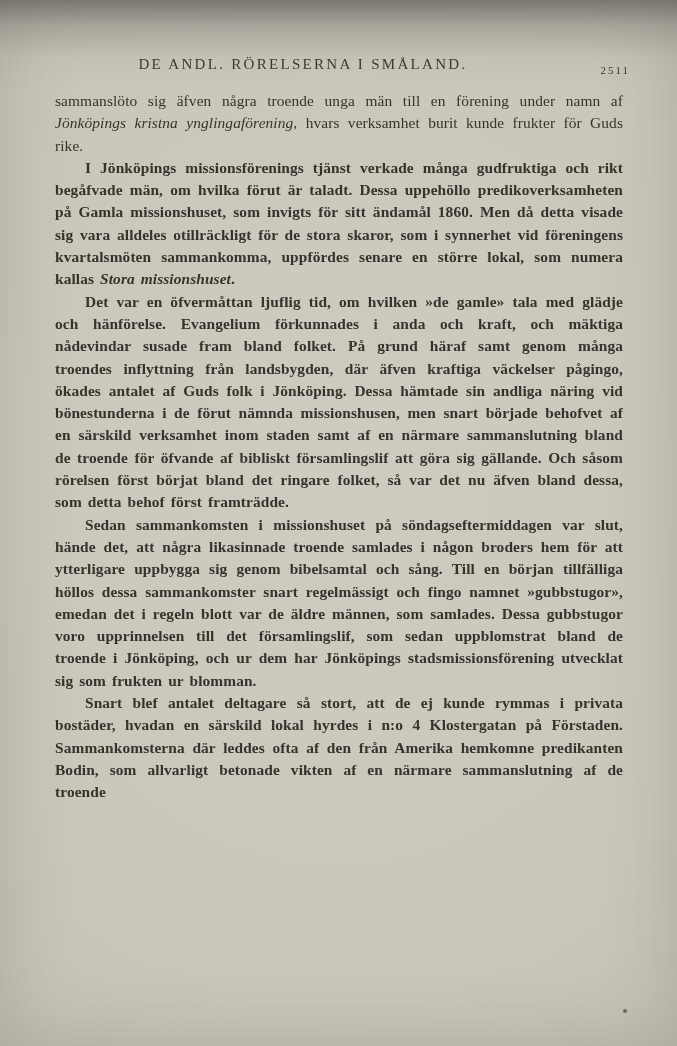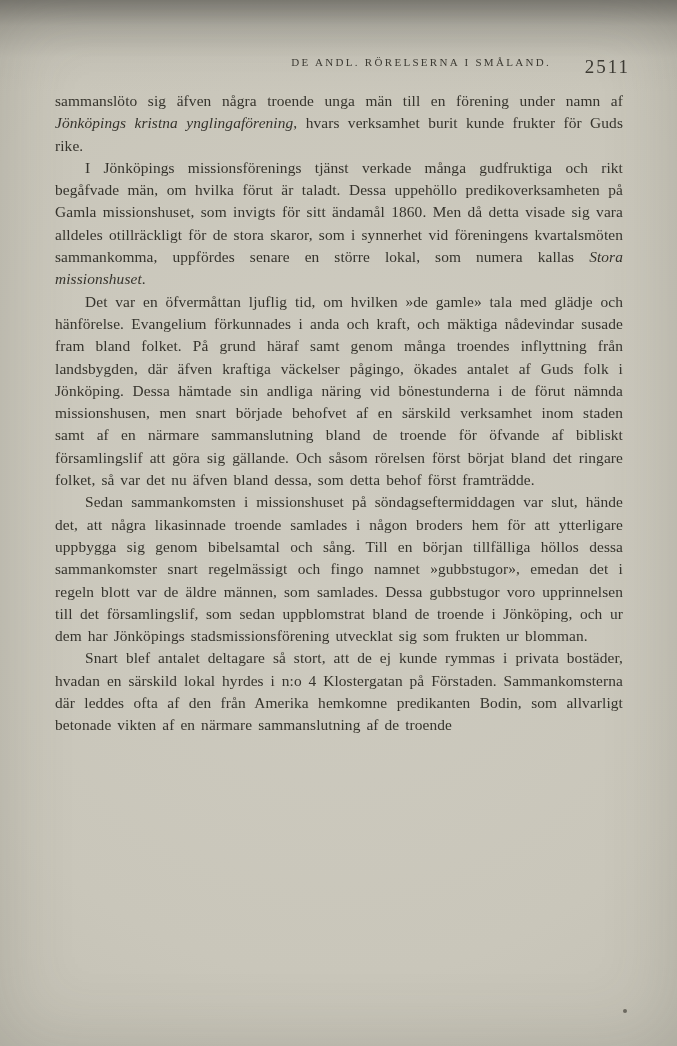--- a/index.html
+++ b/index.html
@@ -29,51 +29,52 @@
         #aeab9f 100%);
     box-shadow: inset 0 0 75px rgba(70,68,58,0.20);
     font-family: "Liberation Serif", "DejaVu Serif", serif;
     color: #35332c;
   }
   .header-title {
     position: absolute;
     top: 56px;
     left: 55px;
     right: 126px;
-    text-align: right;
-    font-size: 11px;
+    text-align: center;
+    font-size: 15px;
     letter-spacing: 2.3px;
     color: #3c3a33;
     white-space: nowrap;
   }
   .page-number {
     position: absolute;
-    top: 56px;
+    top: 64px;
     right: 47px;
-    font-size: 19px;
+    font-size: 11px;
     letter-spacing: 2px;
     color: #3c3a33;
     margin-left: 24px;
   }
   .text-body {
     position: absolute;
     top: 90px;
     left: 55px;
     width: 568px;
     text-align: justify;
     font-size: 15.4px;
     line-height: 22.3px;
     word-spacing: 0.13em;
     letter-spacing: 0.1px;
   }
   .text-body p {
     margin: 0;
   }
   .text-body p.indent {
     text-indent: 30px;
+    font-weight: bold;
   }
   .italic {
     font-style: italic;
     margin-top: 33px;
   }
   .ink-speck {
     position: absolute;
     right: 50px;
     bottom: 33px;
     width: 4px;

